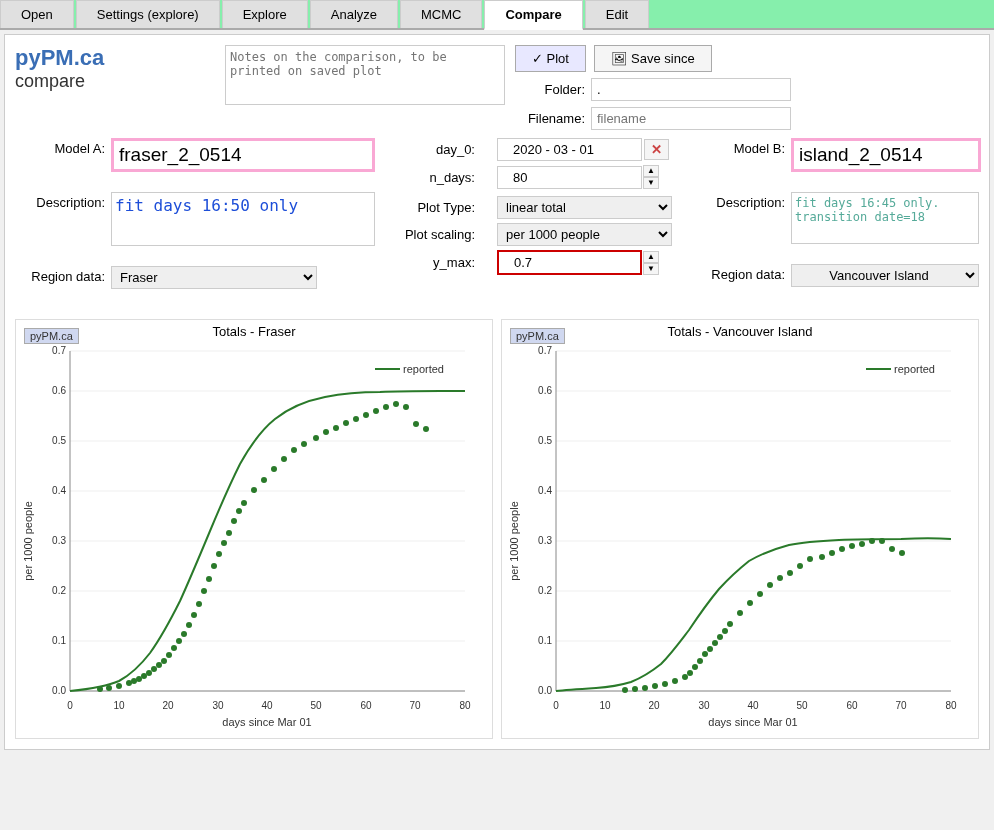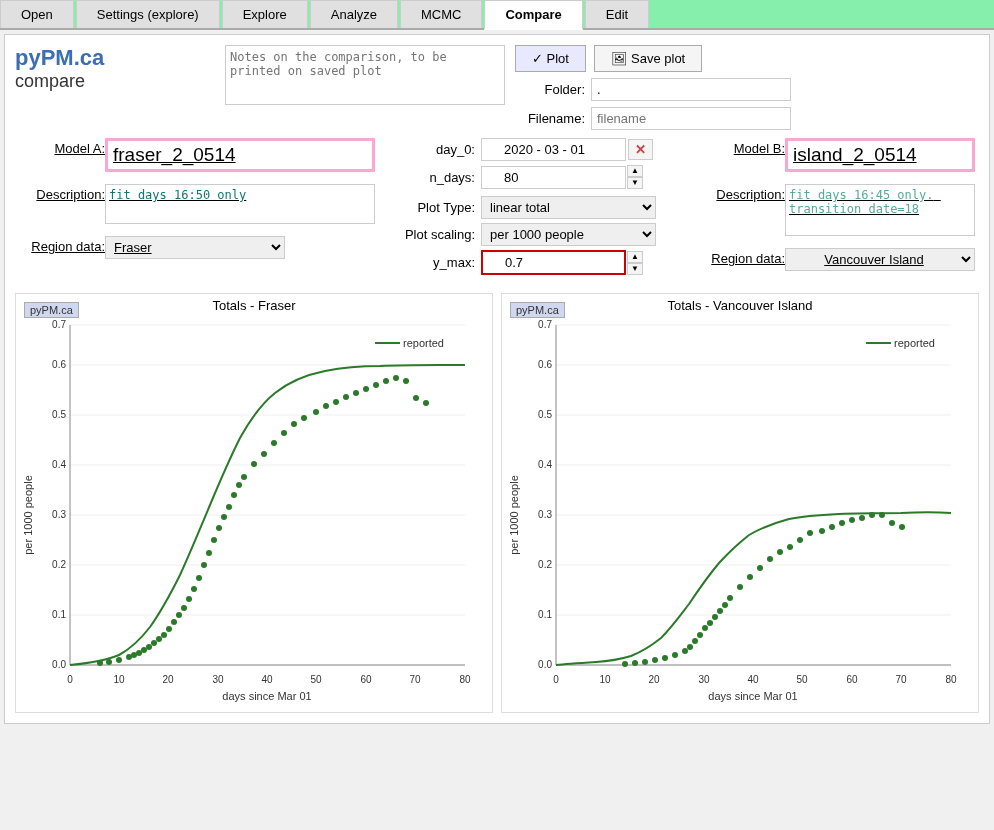--- a/index.html
+++ b/index.html
@@ -98,23 +98,22 @@
     .field-row input[type="text"] {
       border: 1px solid #ccc;
       padding: 3px 5px;
       font-size: 13px;
       width: 200px;
     }
 
     .form-row {
       display: flex;
       align-items: flex-start;
-      gap: 0;
-      margin-bottom: 12px;
-      text-decoration: underline;
+      gap: 6px;
+      margin-bottom: 20px;
     }
     .form-row label {
       min-width: 90px;
       text-align: right;
       padding-top: 3px;
       font-size: 13px;
     }
     .form-row input[type="text"] {
       border: 3px solid #f9a8d4;
       padding: 3px 5px;
@@ -132,30 +131,30 @@
     }
     .form-row select {
       border: 1px solid #ccc;
       padding: 2px 4px;
       font-size: 13px;
     }
 
     .ctrl-row {
       display: flex;
       align-items: center;
-      gap: 6px;
+      gap: 22px;
     }
     .ctrl-row label {
       min-width: 90px;
       text-align: right;
       font-size: 13px;
     }
     .ctrl-row input[type="text"] {
       border: 1px solid #ccc;
-      padding: 3px 22px;
+      padding: 3px 15px;
       font-size: 13px;
       width: 160px;
     }
     .ctrl-row select {
       border: 1px solid #ccc;
       padding: 2px 4px;
       font-size: 13px;
       width: 175px;
     }
     .input-with-clear {
@@ -256,21 +255,21 @@
       <div class="subtitle">compare</div>
     </div>
 
     <div class="notes-area">
       <textarea placeholder="Notes on the comparison, to be printed on saved plot" style=""></textarea>
     </div>
 
     <div class="right-controls">
       <div class="plot-buttons">
         <button class="btn-plot">✓  Plot</button>
-        <button class="btn-save">🖼  Save plot</button>
+        <button class="btn-save">🖼  Save since</button>
       </div>
       <div class="field-row">
         <label>Folder:</label>
         <input type="text" style="width: 200px;" value=".">
       </div>
       <div class="field-row">
         <label>Filename:</label>
         <input type="text" style="width: 200px;" placeholder="filename">
       </div>
     </div>
@@ -278,25 +277,25 @@
 
   <div style="display:flex; gap:0px; margin-bottom:4px; align-items:flex-start;">
 
     <div style="min-width:360px;">
       <div class="form-row">
         <label>Model A:</label>
         <input type="text" style="width: 180px;" value="fraser_2_0514">
       </div>
       <div class="form-row" style="align-items:flex-start;">
         <label>Description:</label>
-        <textarea style="width: 180px; height: 40px; color: #0f766e; border: 1px solid rgb(204, 204, 204); font-size: 12px; padding: 3px;">fit days 16:50 only</textarea>
+        <textarea style="width: 180px; height: 54px; color: #1d4ed8; border: 1px solid rgb(204, 204, 204); font-size: 16px; padding: 3px;">fit days 16:50 only</textarea>
       </div>
       <div class="form-row">
         <label>Region data:</label>
-        <select style="width:180px;">
+        <select style="width:206px;">
           <option>Fraser</option>
         </select>
       </div>
     </div>
 
     <div style="min-width:290px; margin-left:10px;">
 
       <div class="ctrl-row" style="margin-bottom:4px;">
         <label>day_0:</label>
         <div class="input-with-clear">

